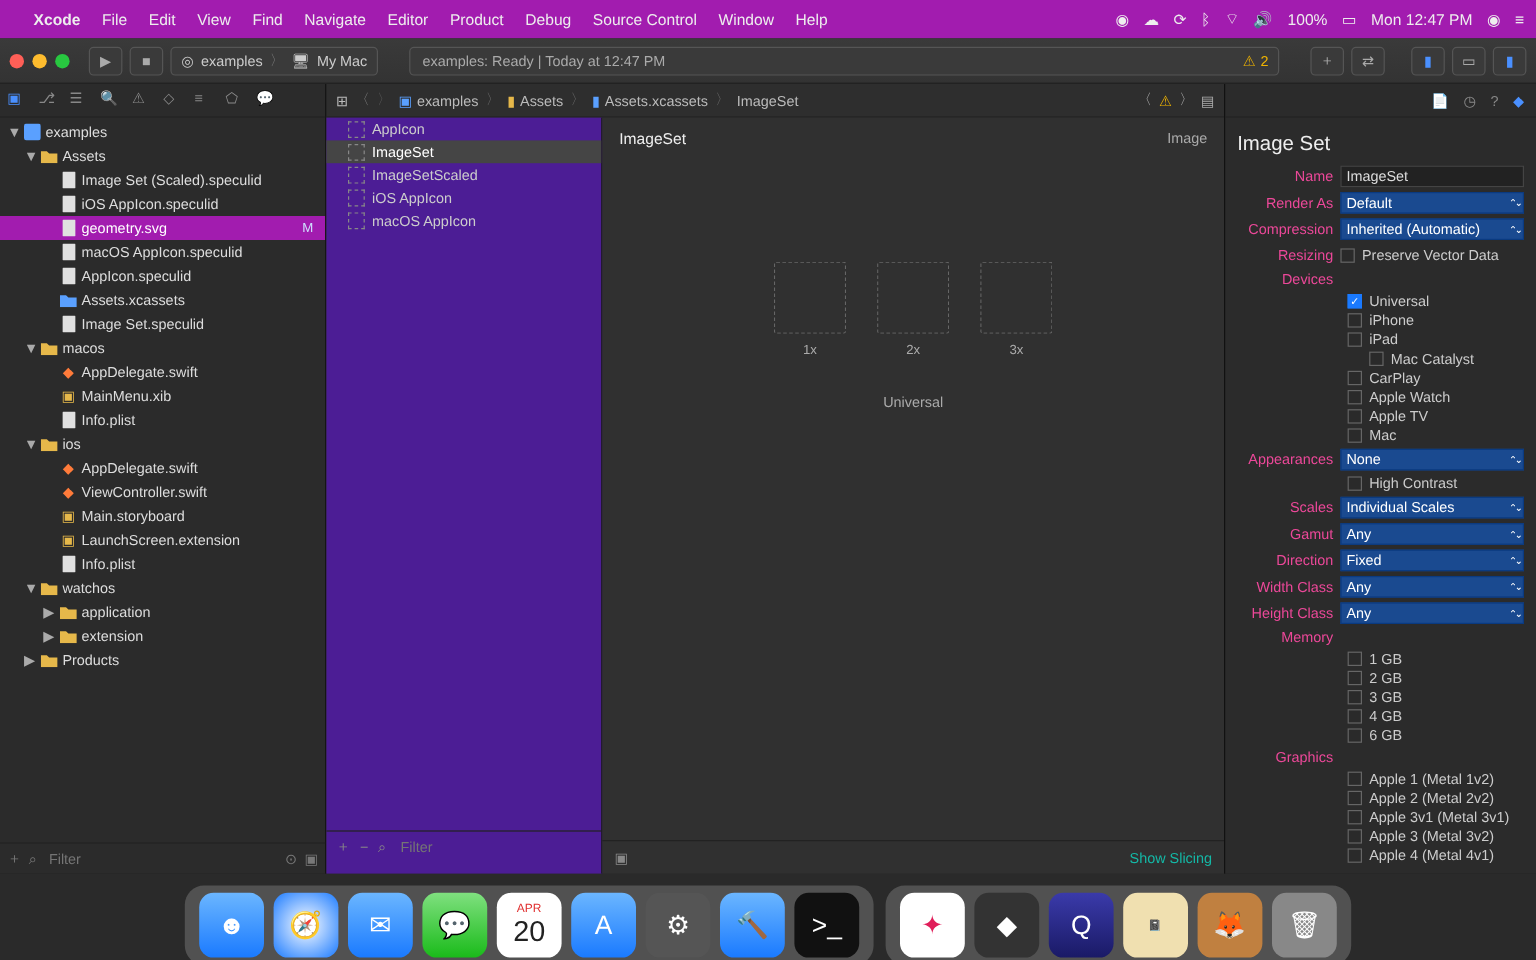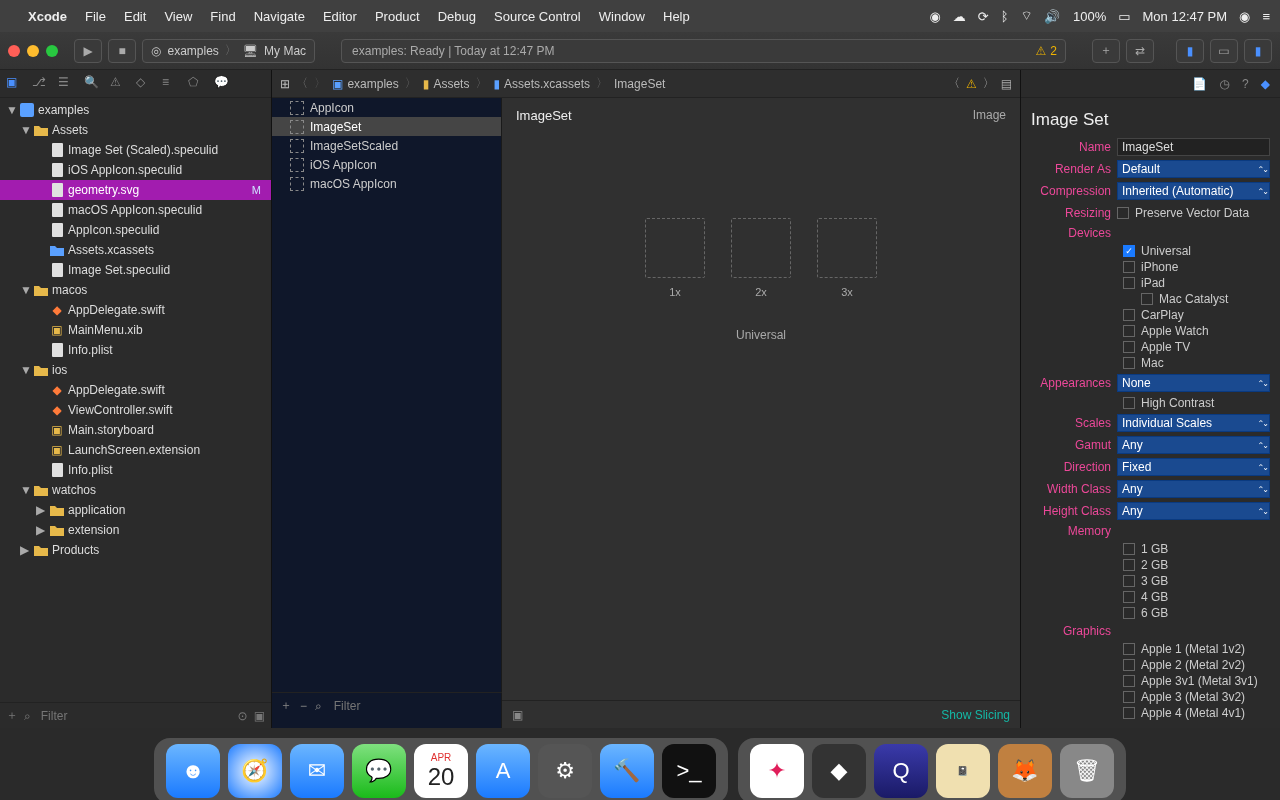--- a/index.html
+++ b/index.html
@@ -1,19 +1,19 @@
 <!DOCTYPE html>
 <html><head>
 <meta charset="utf-8">
 <style>
 * { box-sizing: border-box; margin: 0; padding: 0; font-family: -apple-system, "Helvetica Neue", Arial, sans-serif; }
 html, body { width: 1280px; height: 800px; background: #1e1e1e; color: #ddd; font-size: 12px; overflow: hidden; }
 
 
-.menubar { height: 22px; background: #404040; display: flex; align-items: center; padding: 16px 10px; font-size: 13px; color: #eee; }
+.menubar { height: 22px; background: #a21caf; display: flex; align-items: center; padding: 16px 10px; font-size: 13px; color: #eee; }
 .menubar .menu-item { margin-right: 18px; cursor: default; }
 .menubar .right { margin-left: auto; display: flex; align-items: center; gap: 12px; }
 
 
 .toolbar { height: 38px; background: linear-gradient(#3a3a3a,#333); border-bottom: 1px solid #222; display: flex; align-items: center; padding: 0 8px; gap: 6px; }
 .traffic { display: flex; gap: 7px; margin-right: 10px; }
 .traffic .dot { width: 12px; height: 12px; border-radius: 50%; }
 .dot.red { background: #ff5f57; } .dot.yellow { background: #febc2e; } .dot.green { background: #28c840; }
 .tb-btn { width: 28px; height: 24px; border: 1px solid #555; border-radius: 4px; background: #3a3a3a; display: flex; align-items: center; justify-content: center; color: #aaa; }
 .scheme { display: flex; align-items: center; background: #3a3a3a; border: 1px solid #555; border-radius: 4px; height: 24px; padding: 0 8px; gap: 6px; font-size: 12px; color: #ccc; }
@@ -36,21 +36,21 @@
 .indent-1 { padding-left: 20px; } .indent-2 { padding-left: 36px; }
 .nav-filter { height: 26px; border-top: 1px solid #222; display: flex; align-items: center; padding: 0 6px; gap: 6px; color: #777; }
 
 
 .mid { flex: 1; display: flex; flex-direction: column; background: #2e2e2e; }
 .crumbs { height: 28px; display: flex; align-items: center; padding: 0 8px; gap: 6px; font-size: 12px; color: #bbb; border-bottom: 1px solid #222; }
 .crumb { display: flex; align-items: center; gap: 4px; }
 .crumb-sep { color: #666; }
 .crumbs .navarrows { margin-left: auto; display:flex; gap:6px; align-items:center; color:#aaa; }
 .mid-body { flex: 1; display: flex; }
-.asset-list { width: 230px; border-right: 1px solid #1a1a1a; background: #0f172a; }
+.asset-list { width: 230px; border-right: 1px solid #1a1a1a; background: #4c1d95; }
 .asset-row { display:flex; align-items:center; height: 19px; padding-left: 18px; gap:6px; color:#ccc; font-size:12px; }
 .asset-row.selected { background: #454545; color:#fff; }
 .asset-icon { width:14px; height:14px; border:1px dashed #888; }
 .editor { flex:1; background:#303030; position:relative; }
 .editor-header { position:absolute; top:10px; left:14px; font-size:13px; color:#eee; font-weight:500; }
 .editor-type { position:absolute; top:10px; right:14px; font-size:12px; color:#aaa; }
 .wells { position:absolute; top:120px; left:50%; transform:translateX(-50%); display:flex; gap:26px; }
 .well { display:flex; flex-direction:column; align-items:center; gap:8px; }
 .well-box { width:60px; height:60px; border:1px dashed #666; border-radius:2px; }
 .well-label { font-size:11px; color:#aaa; }

